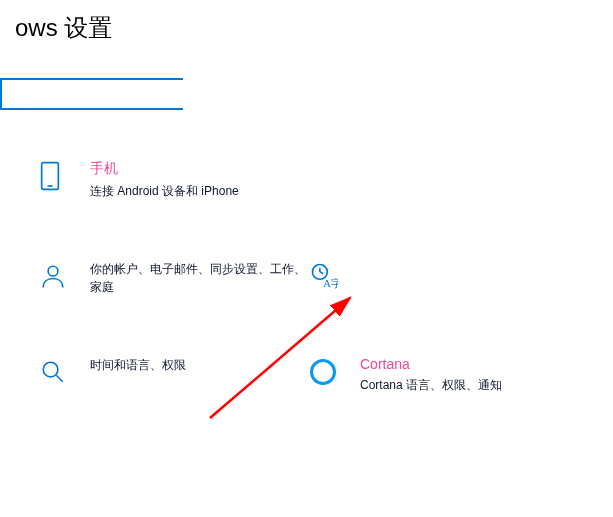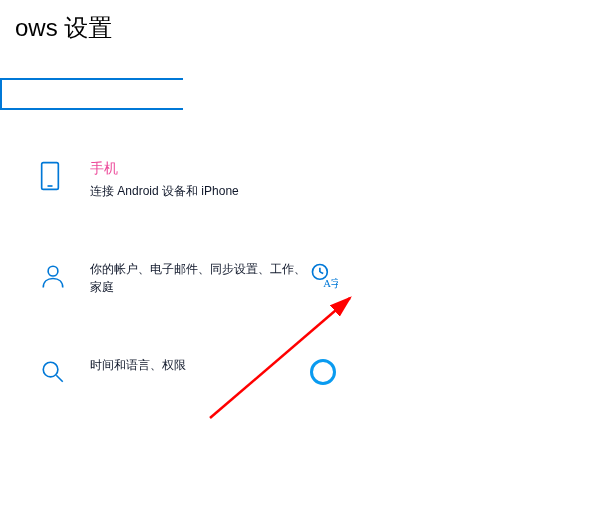--- a/index.html
+++ b/index.html
@@ -159,20 +159,24 @@
       </div>
       <div class="text">
         <div class="desc">时间和语言、权限</div>
       </div>
     </div>
 
     <div class="tile">
       <div class="icon-wrap">
         <div class="cortana-circle"></div>
       </div>
+      <div class="text">
+        <div class="title">Cortana</div>
+        <div class="desc">Cortana 语言、权限、通知</div>
+      </div>
     </div>
   </div>
 
 </div>
 
 <svg class="arrow" style="left:200px; top:278px;" width="170" height="150">
   <defs>
     <marker id="ah" markerWidth="10" markerHeight="10" refX="8" refY="3" orient="auto">
       <path d="M0,0 L9,3 L0,6 Z" fill="#ff0000"></path>
     </marker>

